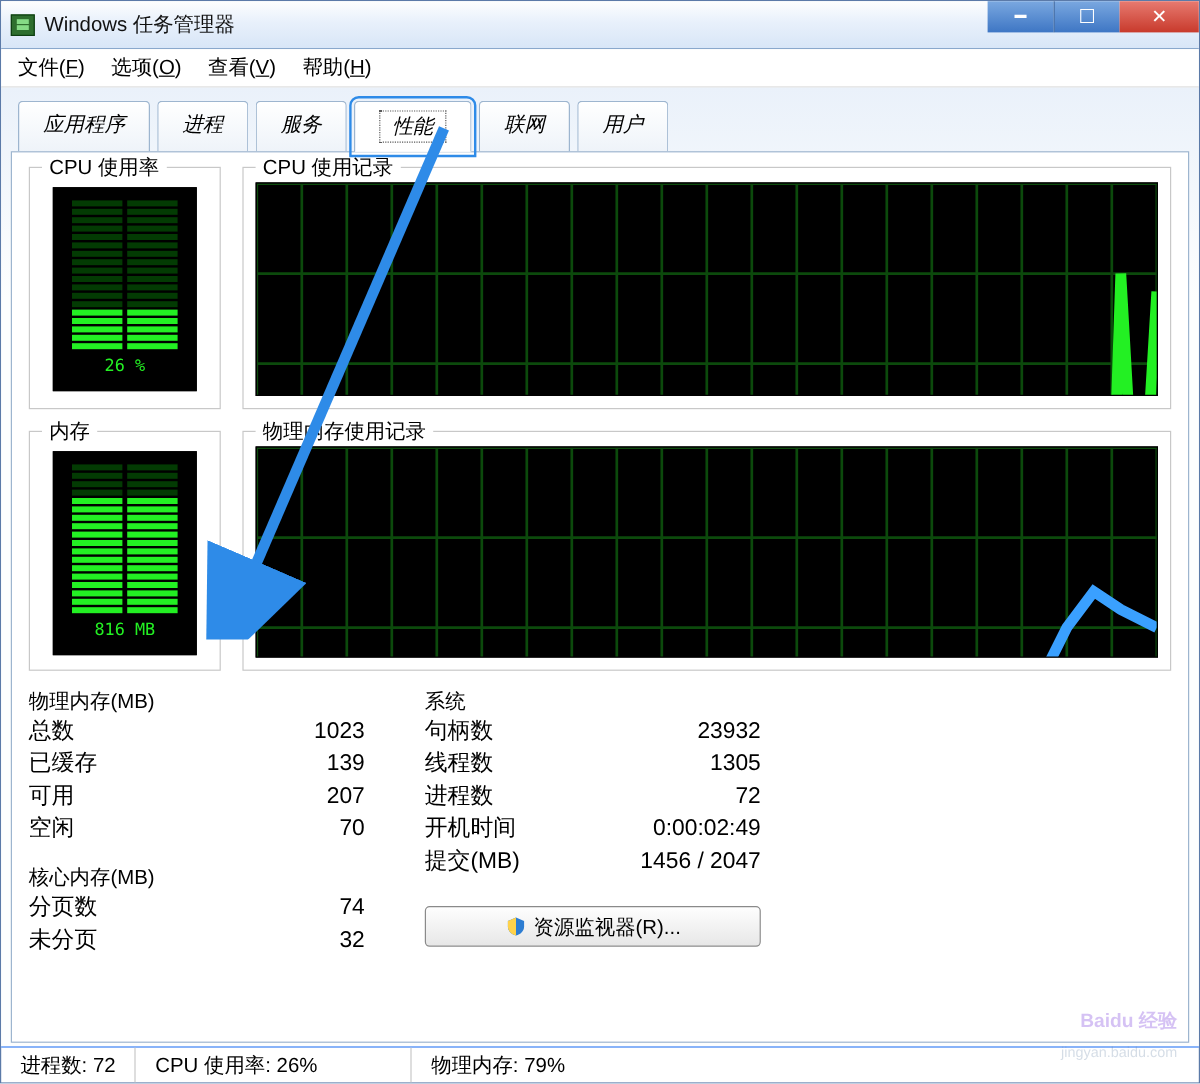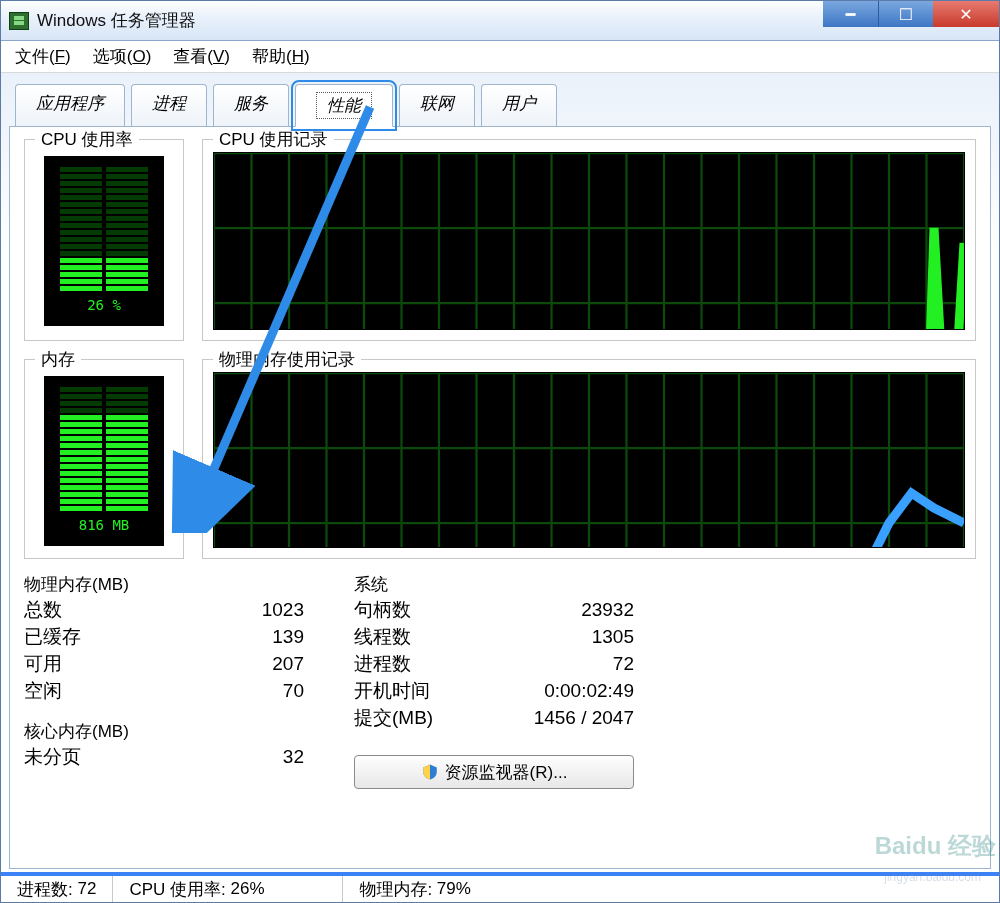--- a/index.html
+++ b/index.html
@@ -58,28 +58,28 @@
   
   .infos{ display:flex; gap:50px; margin-top:14px; }
   .col{}
   .stat{ display:flex; justify-content:space-between; width:280px; font-size:19px; line-height:27px;}
   .stat .v{ font-family:inherit; }
 
   .resbtn{ width:280px; height:34px; border:1px solid #8a8a8a; border-radius:4px; background:linear-gradient(#fefefe,#e7e7e7); font-size:17px; margin-top:24px; cursor:default; display:flex; align-items:center; justify-content:center;}
   .shield{width:18px;height:18px;margin-right:6px;}
 
   
-  .status{ position:absolute; bottom:0; left:0; right:0; height:30px; border-top:4px solid #3b82f6; display:flex; align-items:center; font-size:17px; }
+  .status{ position:absolute; bottom:0; left:0; right:0; height:30px; border-top:1px solid #3b82f6; display:flex; align-items:center; font-size:17px; }
   .status .cell{ padding:0 16px; border-right:1px solid #c8c8c8; height:100%; display:flex; align-items:center;}
 
   
   .arrow{ position:absolute; pointer-events:none; z-index:50;}
 
   
-  .wm{position:absolute;right:3px;bottom:40px;opacity:.28;color:#0f766e;font-size:24px;font-weight:bold;}
+  .wm{position:absolute;right:18px;bottom:40px;opacity:.28;color:#6d28d9;font-size:16px;font-weight:bold;}
   .wm2{position:absolute;right:18px;bottom:18px;opacity:.28;color:#6b87a8;font-size:12px;}
 </style>
 </head>
 <body>
 
 <div class="window">
 
   <div class="titlebar">
     <span class="icon"></span>
     <span class="title">Windows 任务管理器</span>
@@ -309,20 +309,24 @@
               </div>
             <div class="stat">
                 <span>空闲</span>
                 <span class="v">70</span>
               </div>
           </div>
           <div style="height:16px"></div>
           <div class="group" style="border:none;padding:0;">
             <span class="legend" style="position:static;padding:0;">核心内存(MB)</span>
             <div class="stat">
+                <span>分页数</span>
+                <span class="v">74</span>
+              </div>
+            <div class="stat">
                 <span>未分页</span>
                 <span class="v">32</span>
               </div>
           </div>
         </div>
         <div class="col">
           <div class="group" style="border:none;padding:0;">
             <span class="legend" style="position:static;padding:0;">系统</span>
             <div class="stat">
                 <span>句柄数</span>

